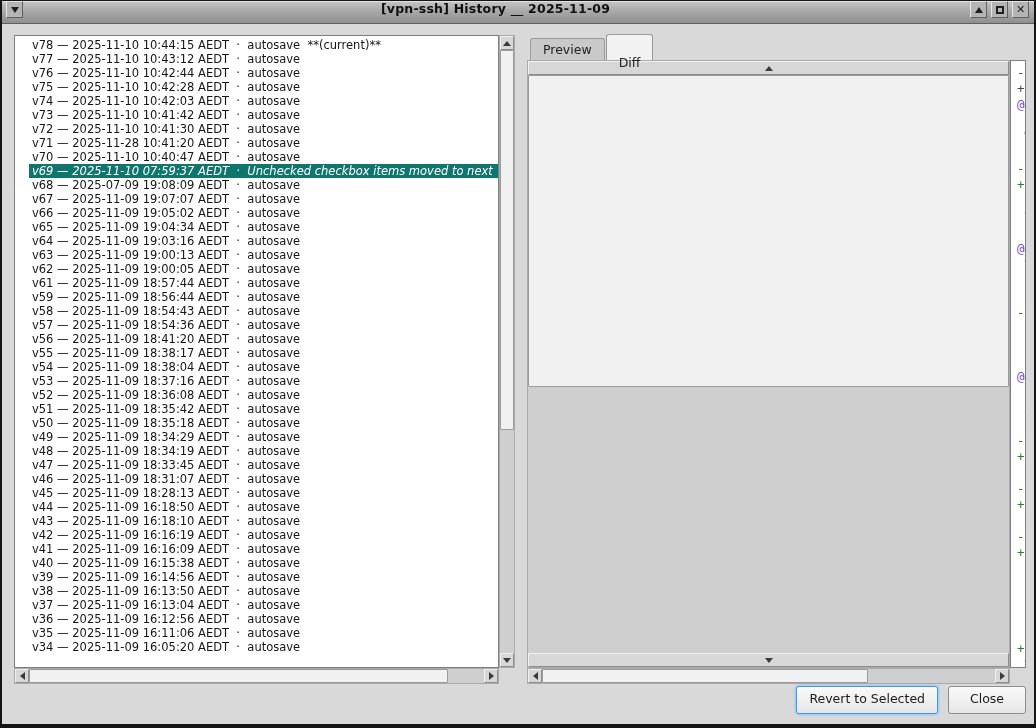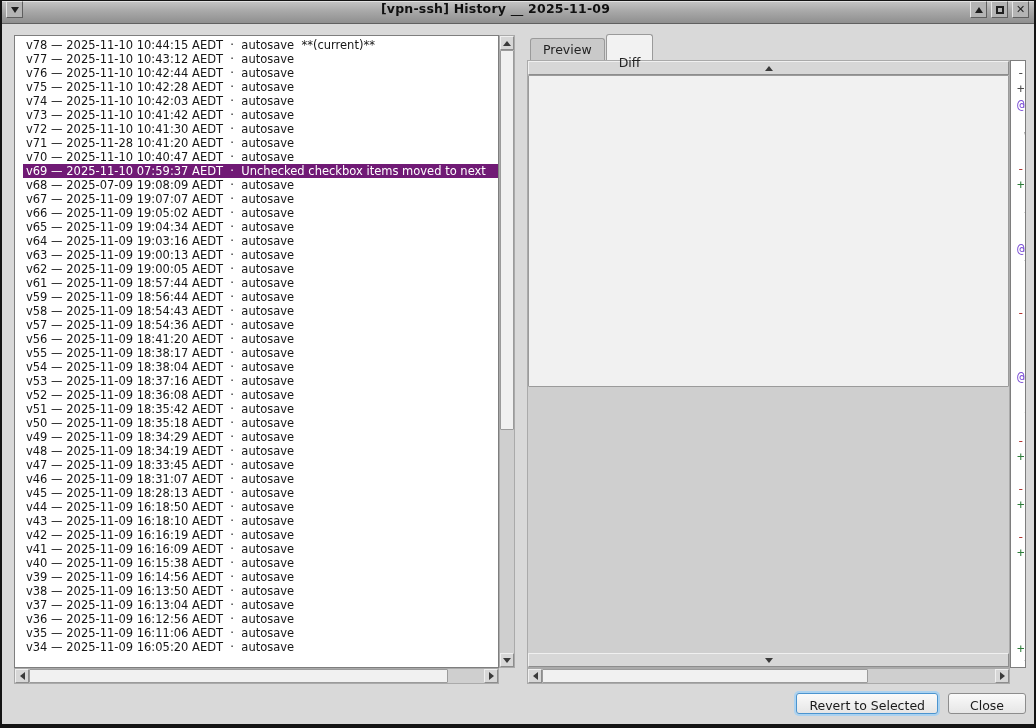--- a/index.html
+++ b/index.html
@@ -38,27 +38,27 @@
 
   .body{position:relative;height:700px;background:#d9d9d9;}
 
   
   .list-panel{
     position:absolute;left:12px;top:11px;width:501px;height:649px;
     display:grid;grid-template-columns:485px 16px;grid-template-rows:633px 16px;
   }
   .listbox{
     background:#ffffff;border:1px solid #7e7e7e;
-    overflow:hidden;padding:2px 0 0 11px;
+    overflow:hidden;padding:2px 0 0 17px;
     font-size:11.5px;line-height:14px;color:#161616;
   }
   .hrow{height:14px;white-space:pre;}
   .hrow.selected{
-    background:#701a75;color:#ffffff;
-    margin-left:-3px;padding-left:3px;margin-right:-1px;
+    background:#0f766e;color:#ffffff;
+    margin-left:-3px;padding-left:3px;margin-right:-1px;font-style:italic;
   }
 
   
   .sb{background:#cfcfcf;border:1px solid #aaaaaa;display:flex;}
   .sb.v{flex-direction:column;}
   .sb.h{flex-direction:row;}
   .sb-btn{
     flex:0 0 14px;background:#d7d7d7;
     border:1px solid;border-color:#f0f0f0 #8d8d8d #8d8d8d #f0f0f0;
     display:flex;align-items:center;justify-content:center;
@@ -105,21 +105,21 @@
   .dl-hunk{color:#7b4fd6;}
   .dl-del{color:#b43430;}
   .dl-add{color:#2e7d3b;}
   .dl-blank{color:#4d4d4d;}
 
   
   .button-bar{
     position:absolute;right:8px;bottom:10px;display:flex;gap:10px;
   }
   .btn{
-    min-width:78px;height:21px;padding:2px 12px;
+    min-width:78px;height:28px;padding:2px 12px;
     background:linear-gradient(#fafafa,#e6e6e6);
     border:1px solid #8d8d8d;border-radius:3px;
     font-size:12.5px;color:#1a1a1a;text-align:center;line-height:19px;
   }
   .btn.focused{
     border:1px solid #4b94cf;
     box-shadow:0 0 0 2px #abd2f0;
   }
 </style>
 </head>

